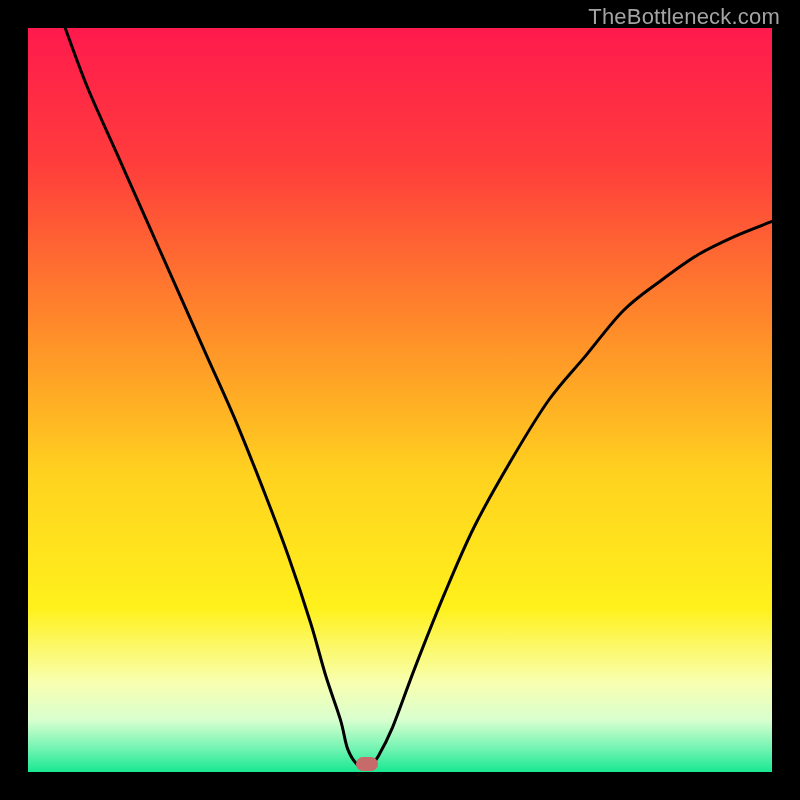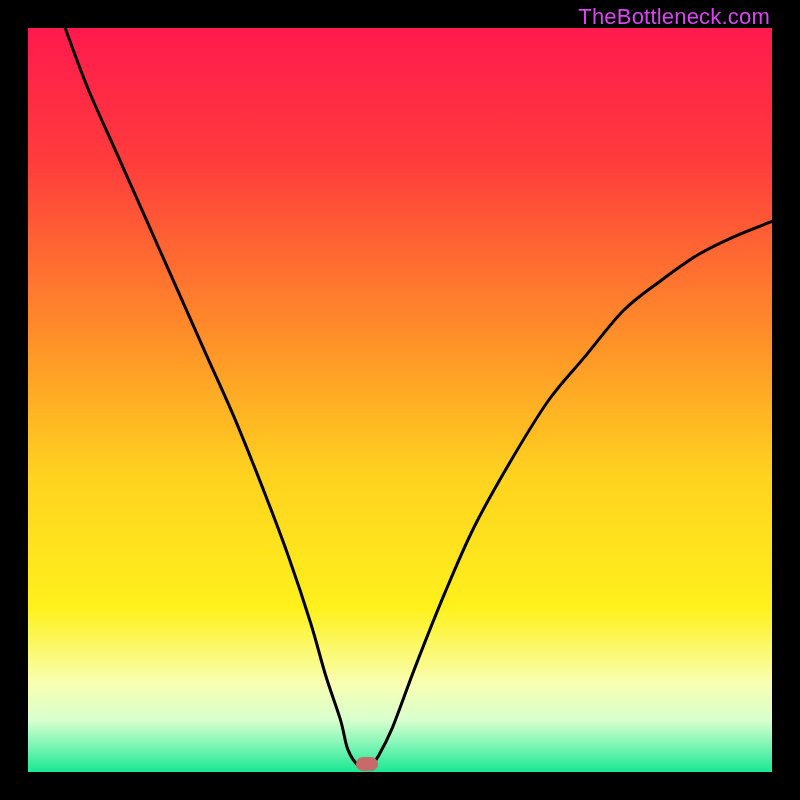--- a/index.html
+++ b/index.html
@@ -29,22 +29,22 @@
   .gradient {
     position: absolute;
     left: 0;
     top: 0;
     width: 744px;
     height: 744px;
   }
   .watermark {
     position: absolute;
     top: 4px;
-    right: 30px;
-    color: #d946ef;
+    right: 20px;
+    color: #a3a3a3;
     font-size: 22px;
     font-weight: 500;
     letter-spacing: 0.2px;
     user-select: none;
   }
   svg.curve {
     position: absolute;
     left: 0;
     top: 0;
     width: 744px;

